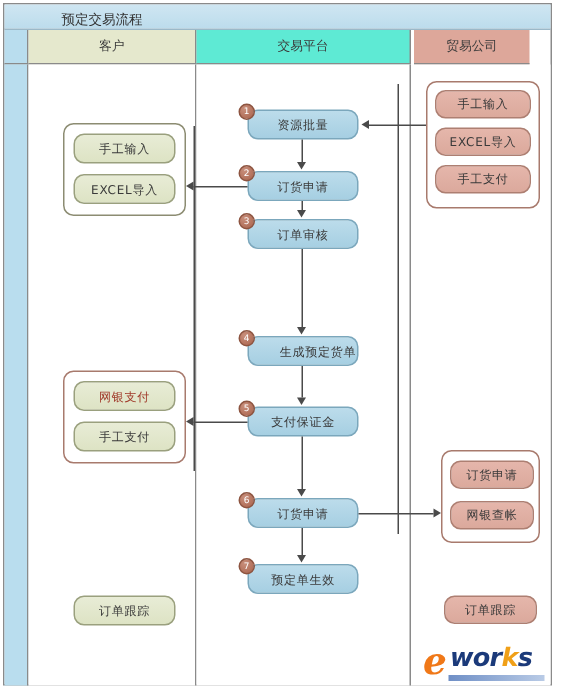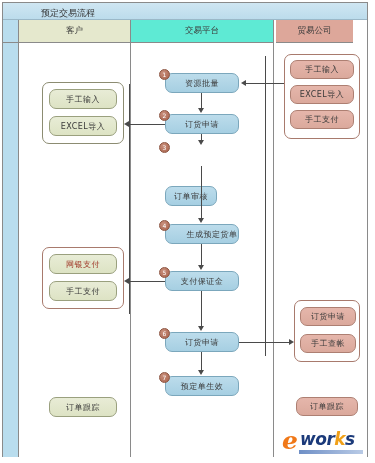--- a/index.html
+++ b/index.html
@@ -284,21 +284,21 @@
   <div class="node blue" style="left:165px; top:73px; width:74px; height:20px;justify-content:center;">
     <span>资源批量</span>
   </div>
   <div class="badge" style="left:159px; top:69px;">1</div>
 
   <div class="node blue" style="left:165px; top:114px; width:74px; height:20px;">
     <span>订货申请</span>
   </div>
   <div class="badge" style="left:159px; top:110px;">2</div>
 
-  <div class="node blue" style="left:165px; top:146px; width:52px; height:20px;margin-top:40px;">
+  <div class="node blue" style="left:165px; top:146px; width:74px; height:20px;">
     <span>订单审核</span>
   </div>
   <div class="badge" style="left:159px; top:142px;">3</div>
 
   <div class="node blue" style="left:165px; top:224px; width:74px; height:20px;padding-left:20px;">
     <span>生成预定货单</span>
   </div>
   <div class="badge" style="left:159px; top:220px;">4</div>
 
   <div class="node blue" style="left:165px; top:271px; width:74px; height:20px;">
@@ -325,21 +325,21 @@
   </div>
   <div class="node red" style="left:290px; top:110px; width:64px; height:19px;">
     <span>手工支付</span>
   </div>
 
   <div class="group-box red" style="left:294px; top:300px; width:66px; height:62px;"></div>
   <div class="node red" style="left:300px; top:307px; width:56px; height:19px;">
     <span>订货申请</span>
   </div>
   <div class="node red" style="left:300px; top:334px; width:56px; height:19px;">
-    <span>手工查帐</span>
+    <span>网银查帐</span>
   </div>
 
   <div class="node red" style="left:296px; top:397px; width:62px; height:19px;">
     <span>订单跟踪</span>
   </div>
 
   <div class="vline" style="left:201px; top:93px; height:16px;"></div>
   <div class="arrow-down" style="left:198px; top:108px;"></div>
 
   <div class="vline" style="left:201px; top:134px; height:7px;"></div>

